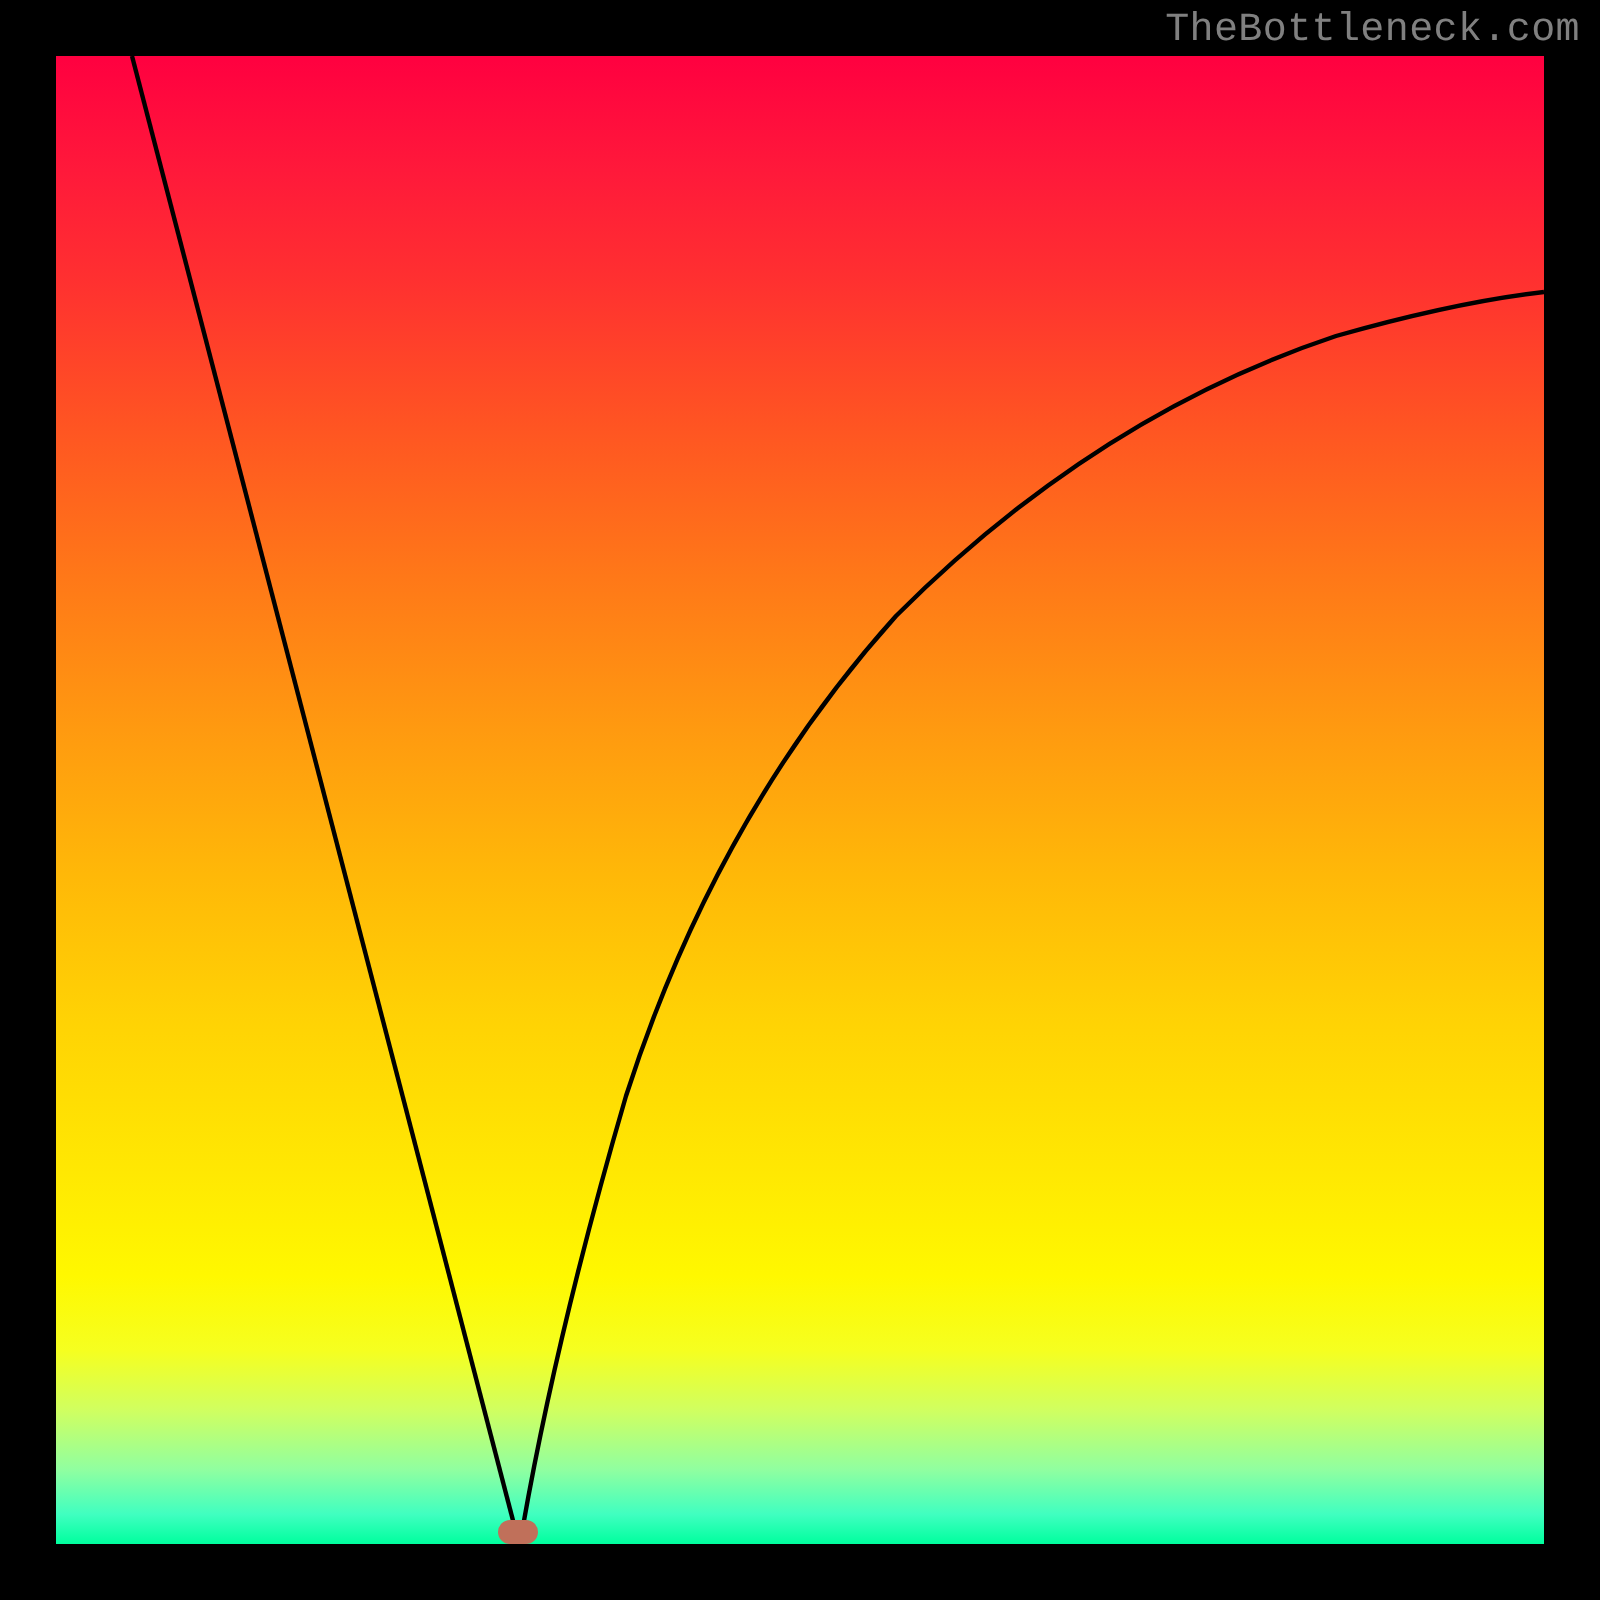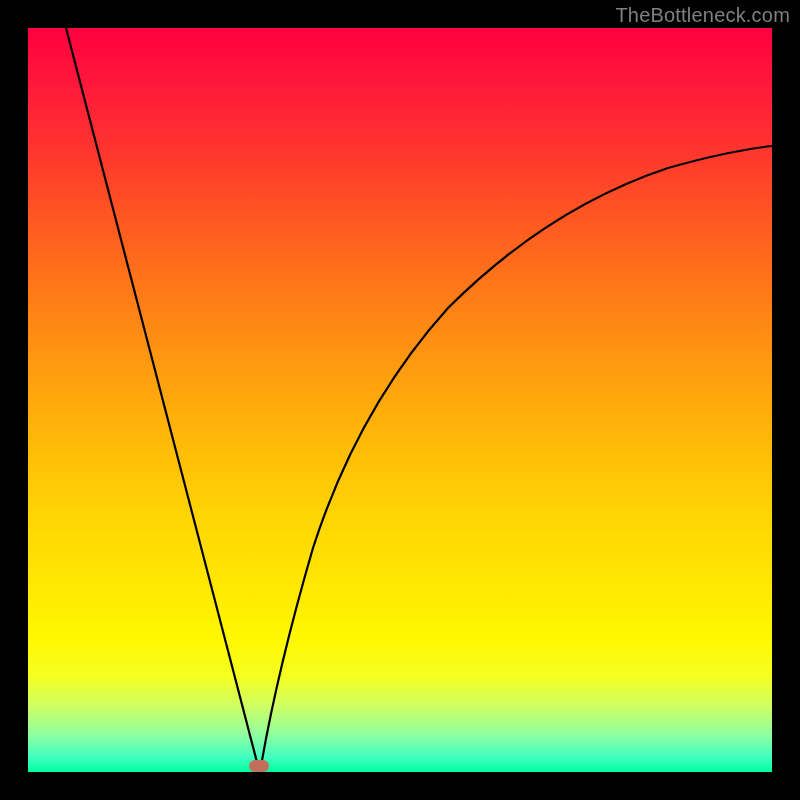--- a/index.html
+++ b/index.html
@@ -8,20 +8,21 @@
     width: 800px;
     height: 800px;
     overflow: hidden;
     font-family: Arial, sans-serif;
   }
   .chart-container {
     position: relative;
     width: 800px;
     height: 800px;
     background: #000;
+    font-family: Liberation Mono, monospace;
   }
   .plot-area {
     position: absolute;
     left: 28px;
     top: 28px;
     width: 744px;
     height: 744px;
     background: linear-gradient(to bottom,
       #ff0040 0%,
       #ff1a3a 8%,

